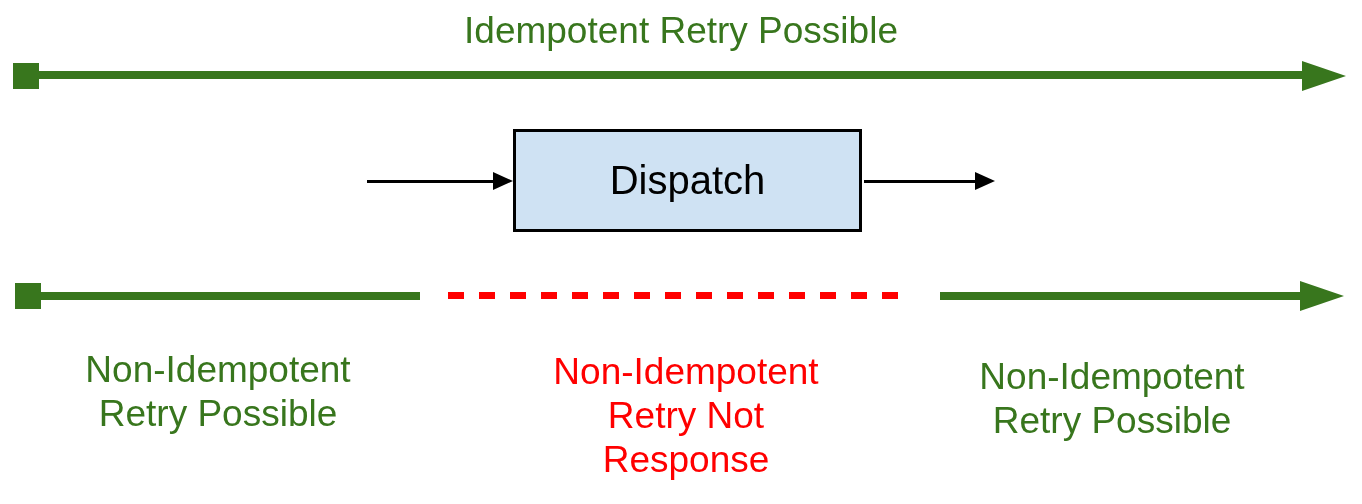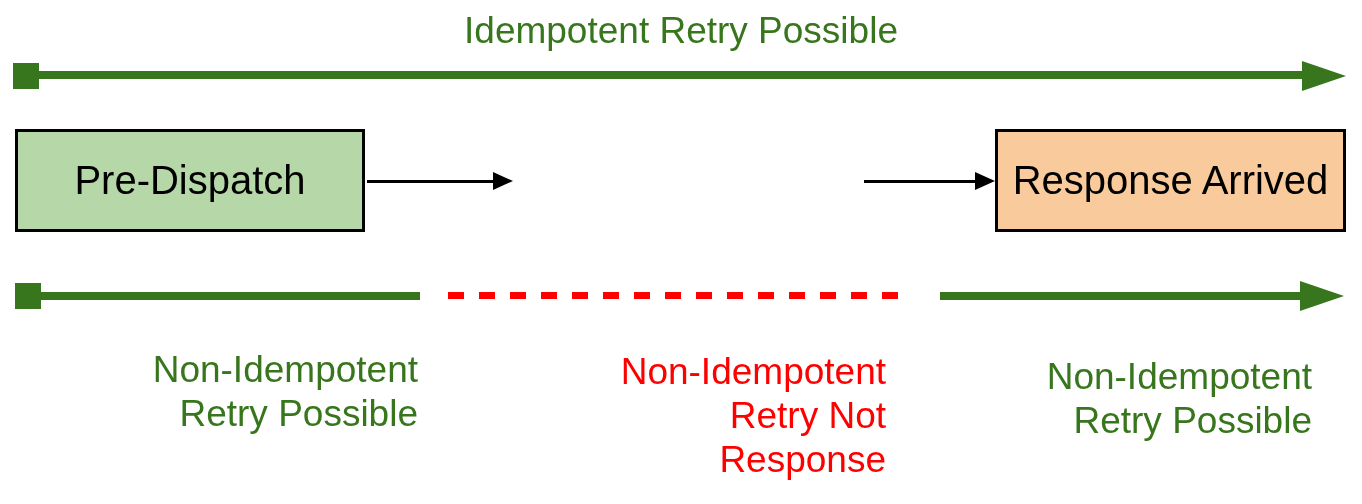--- a/index.html
+++ b/index.html
@@ -30,52 +30,49 @@
   .cline{position:absolute;top:180px;height:3px;background:var(--line-black,#000000);}
   .chead{
     position:absolute;top:172px;width:0;height:0;
     border-top:9px solid transparent;border-bottom:9px solid transparent;
     border-left:20px solid var(--line-black,#000000);
   }
   .dashed{
     position:absolute;left:448px;top:292px;width:457px;height:7px;
     background:repeating-linear-gradient(90deg,var(--red,#ff0000) 0 16px,transparent 16px 31px);
   }
-  .lbl{position:absolute;width:400px;text-align:right;font-size:37px;line-height:44px;}
+  .lbl{position:absolute;width:400px;text-align:center;font-size:37px;line-height:44px;}
   .lbl-green{color:var(--green,#38761d);}
   .lbl-red{color:var(--red,#ff0000);}
   .lbl b{font-weight:normal;}
 </style>
 </head>
 <body>
 
 <div class="canvas">
 
   <div class="title">Idempotent Retry Possible</div>
 
   <div>
     <div class="sq" style="left:13px;top:63px;"></div>
     <div class="hline" style="left:30px;top:71px;width:1274px;"></div>
     <div class="ahead" style="left:1302px;top:61px;"></div>
   </div>
 
-  <div class="state-box box-pre">
-    <span>Pre-Dispatch</span>
-  </div>
 
   <div class="cline" style="left:367px;width:130px;"></div>
   <div class="chead" style="left:493px;"></div>
 
+  <div class="state-box box-dispatch">
+    <span>Dispatch</span>
+  </div>
 
   <div class="cline" style="left:864px;width:113px;"></div>
   <div class="chead" style="left:975px;"></div>
 
-  <div class="state-box box-response">
-    <span>Response Arrived</span>
-  </div>
 
   <div>
     <div class="sq" style="left:15px;top:283px;"></div>
     <div class="hline" style="left:32px;top:292px;width:388px;"></div>
   </div>
 
   <div class="dashed"></div>
 
   <div>
     <div class="hline" style="left:940px;top:292px;width:362px;"></div>

